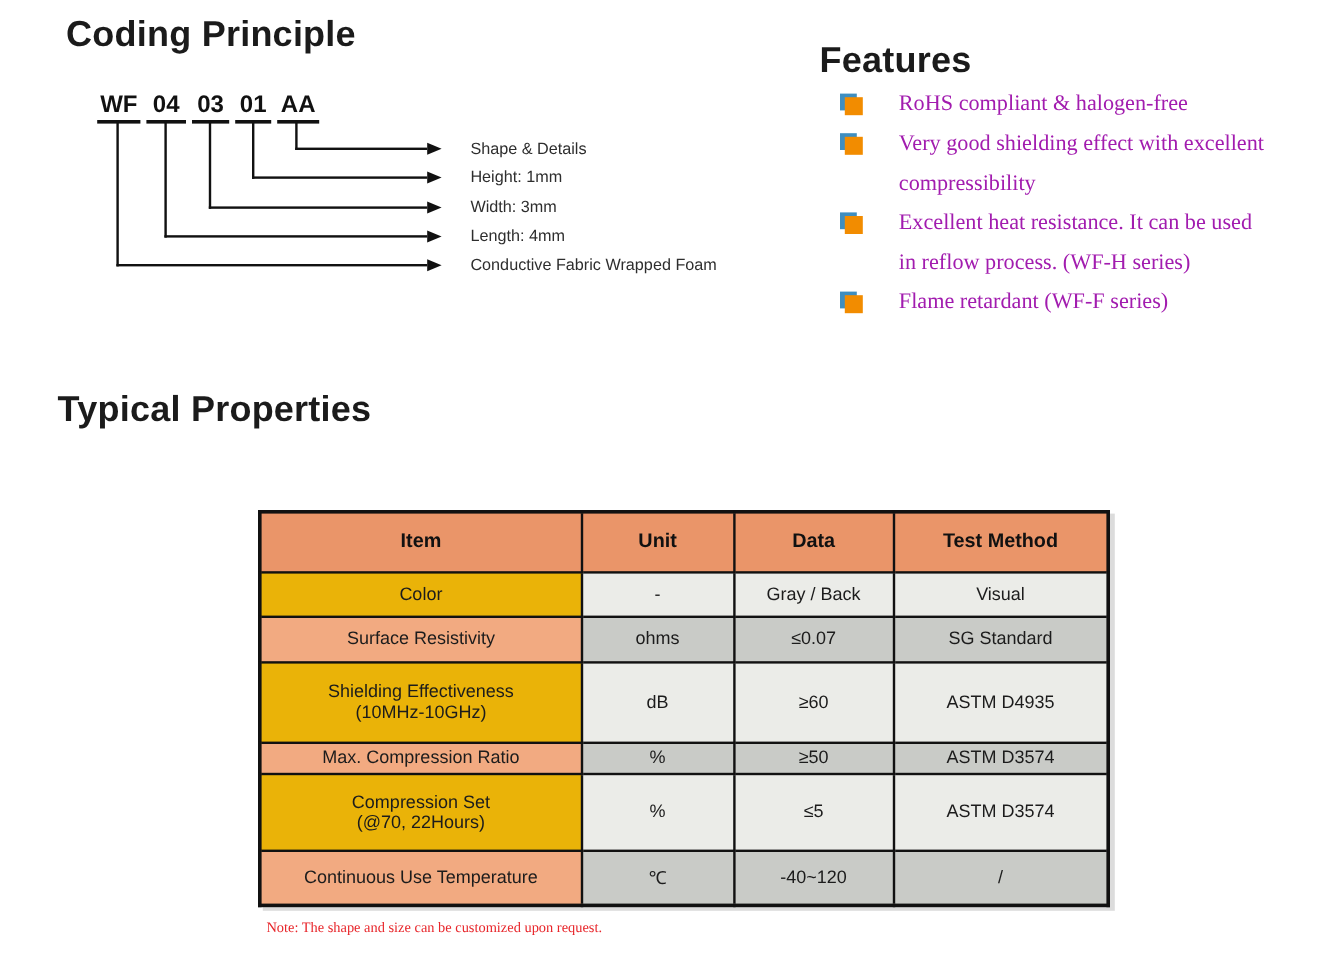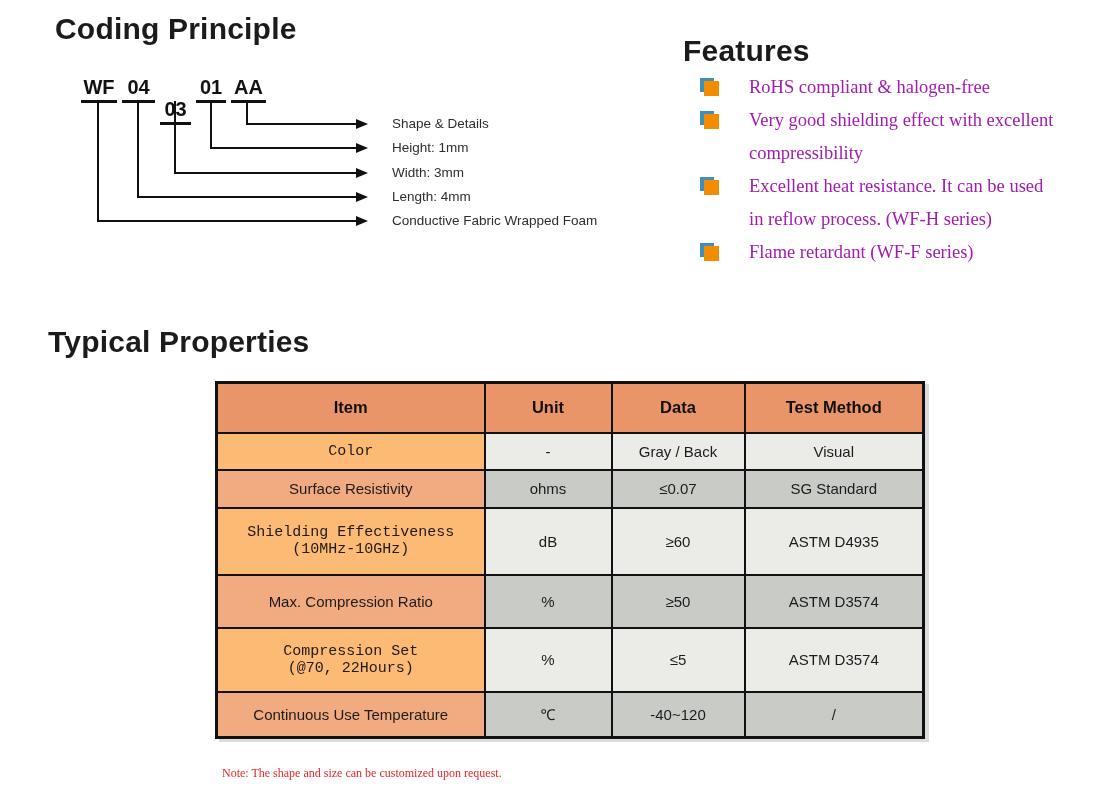--- a/index.html
+++ b/index.html
@@ -23,21 +23,21 @@
   
   .code-seg {
     position:absolute; top:76px;
     font-size:20px; font-weight:bold; color:#111;
     text-align:center;
     border-bottom:3px solid #111;
     padding-bottom:1px;
   }
   .code-seg:nth-of-type(1){ left:81px;  width:36px; }
   .code-seg:nth-of-type(2){ left:122px; width:33px; }
-  .code-seg:nth-of-type(3){ left:160px; width:31px;margin-top:22px; }
+  .code-seg:nth-of-type(3){ left:160px; width:31px; }
   .code-seg:nth-of-type(4){ left:196px; width:30px; }
   .code-seg:nth-of-type(5){ left:231px; width:35px; }
 
   .vline { position:absolute; width:2px; background:#111; top:101px; }
   .vline:nth-of-type(1){ left:97px;  height:121px; }
   .vline:nth-of-type(2){ left:137px; height:97px; }
   .vline:nth-of-type(3){ left:174px; height:73px; }
   .vline:nth-of-type(4){ left:210px; height:48px; }
   .vline:nth-of-type(5){ left:246px; height:24px; }
 
@@ -83,45 +83,45 @@
   }
   .bullet {
     position:relative; width:19px; height:19px; flex:0 0 19px;
     margin-top:7px; margin-right:30px;
   }
   .b-back  { position:absolute; left:0; top:0;  width:14px; height:14px; background:#3E8EC0; }
   .b-front { position:absolute; left:4px; top:3px; width:15px; height:15px; background:#F28C00; }
 
   
   #props-table {
-    position:absolute; left:215px; top:381px;
+    position:absolute; left:215px; top:425px;
     border-collapse:collapse;
     border:3px solid #111;
     box-shadow:4px 3px 0 #dcdcdc;
     padding-left:18px;
   }
   #props-table th, #props-table td {
     border:2px solid #111;
     text-align:center; vertical-align:middle;
     font-size:15px;
   }
   #props-table th {
     background:#EA9569; font-size:16.5px; font-weight:bold; color:#111;
   }
   #props-table col.c-item   { width:268px; }
   #props-table col.c-unit   { width:127px; }
   #props-table col.c-data   { width:133px; }
   #props-table col.c-method { width:179px; }
 
   tr.h-row  { height:50px; }
   tr.r1 { height:37px; } tr.r2 { height:38px; }
-  tr.r3 { height:67px; } tr.r4 { height:53px; }
+  tr.r3 { height:67px; } tr.r4 { height:26px; }
   tr.r5 { height:64px; } tr.r6 { height:46px; }
 
-  td.item-light { background:#fdba74;font-family:Liberation Mono, monospace; }
+  td.item-light { background:#eab308; }
   td.item-dark  { background:#F2AA81; }
   td.cell-light { background:#EBECE8; }
   td.cell-dark  { background:#C9CBC7; }
   .cell-line { display:block; }
 
   
   #note {
     position:absolute; left:222px; top:766px;
     font-family:"Liberation Serif", serif;
     font-size:12px; color:#E8262B;

